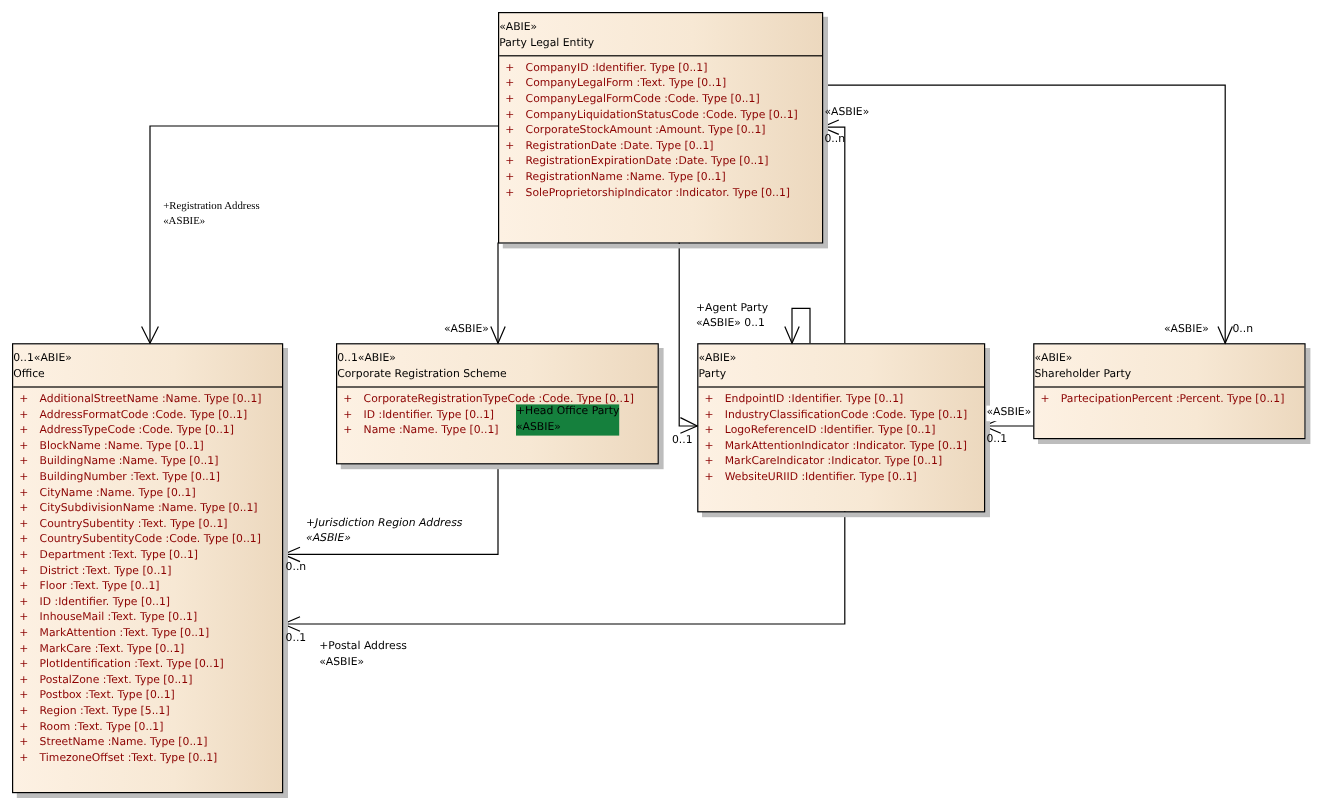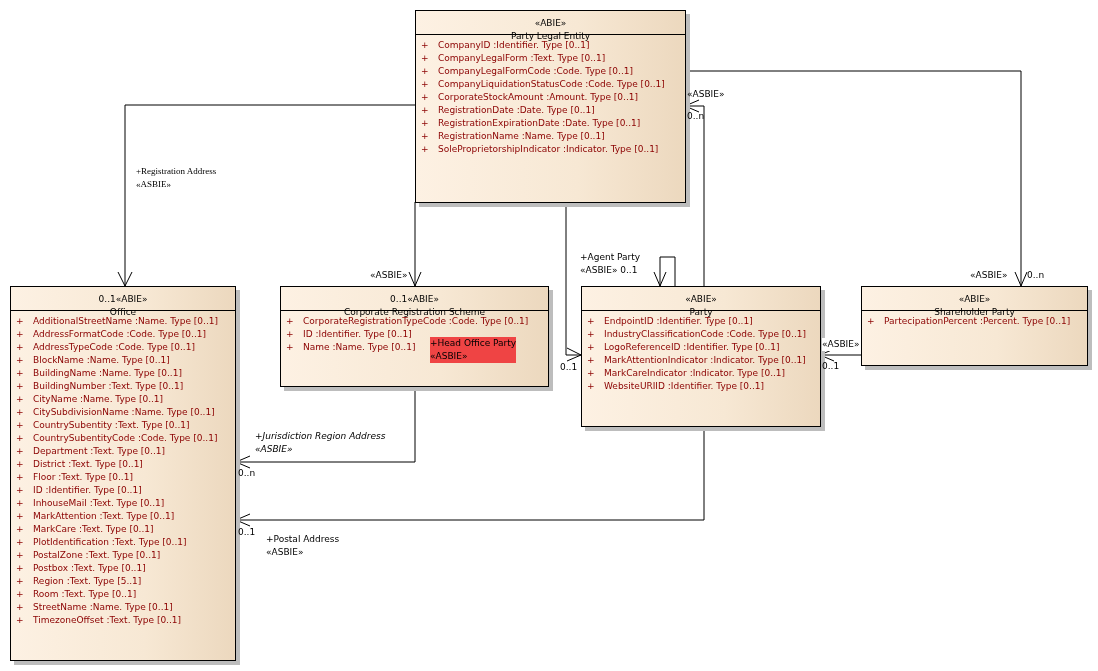--- a/index.html
+++ b/index.html
@@ -2,21 +2,21 @@
 <html><head>
 <meta charset="utf-8">
 <style>
   html, body { margin:0; padding:0; background:#ffffff; }
   body { width:1098px; height:671px; position:relative; overflow:hidden;
          font-family:"DejaVu Sans", sans-serif; font-size:9px; color:#000; }
   svg.wires { position:absolute; left:0; top:0; width:1098px; height:671px; }
   .cls { position:absolute; border:1px solid #000;
          background:linear-gradient(to right, #fdf1e3 0%, #f7e8d4 60%, #ecd8be 100%);
          box-shadow:4px 4px 0 #bdbdbd; box-sizing:border-box; }
-  .cls .hdr { border-bottom:1px solid #000; text-align:center; padding-top:6px; height:24px; box-sizing:border-box; line-height:13px; }
+  .cls .hdr { border-bottom:1px solid #000; padding-top:6px; height:36px; box-sizing:border-box; line-height:13px; }
   .cls .hdr .st, .cls .hdr .nm { display:block; white-space:nowrap; }
   .cls .attrs { padding:4px 0 0 5px; }
   .attr { white-space:nowrap; line-height:13px; color:#8b0000; }
   .attr .vis { display:inline-block; width:17px; }
   .lbl { position:absolute; white-space:nowrap; line-height:13px; font-size:9px; }
   .lbl span { display:block; }
 </style>
 </head>
 <body>
 
@@ -140,21 +140,21 @@
   </div>
 </div>
 
 <div class="lbl" style="left:136px; top:165px;font-family:Liberation Serif, serif;">
   <span>+Registration Address</span>
   <span>«ASBIE»</span>
 </div>
 <div class="lbl" style="left:370px; top:269px;">
   <span>«ASBIE»</span>
 </div>
-<div class="lbl" style="left:430px; top:337px; background:#ef4444;">
+<div class="lbl" style="left:430px; top:337px; background:#15803d;">
   <span>+Head Office Party</span>
   <span>«ASBIE»</span>
 </div>
 <div class="lbl" style="left:560px; top:361px;">
   <span>0..1</span>
 </div>
 <div class="lbl" style="left:580px; top:251px;">
   <span>+Agent Party</span>
   <span>«ASBIE» 0..1</span>
 </div>

